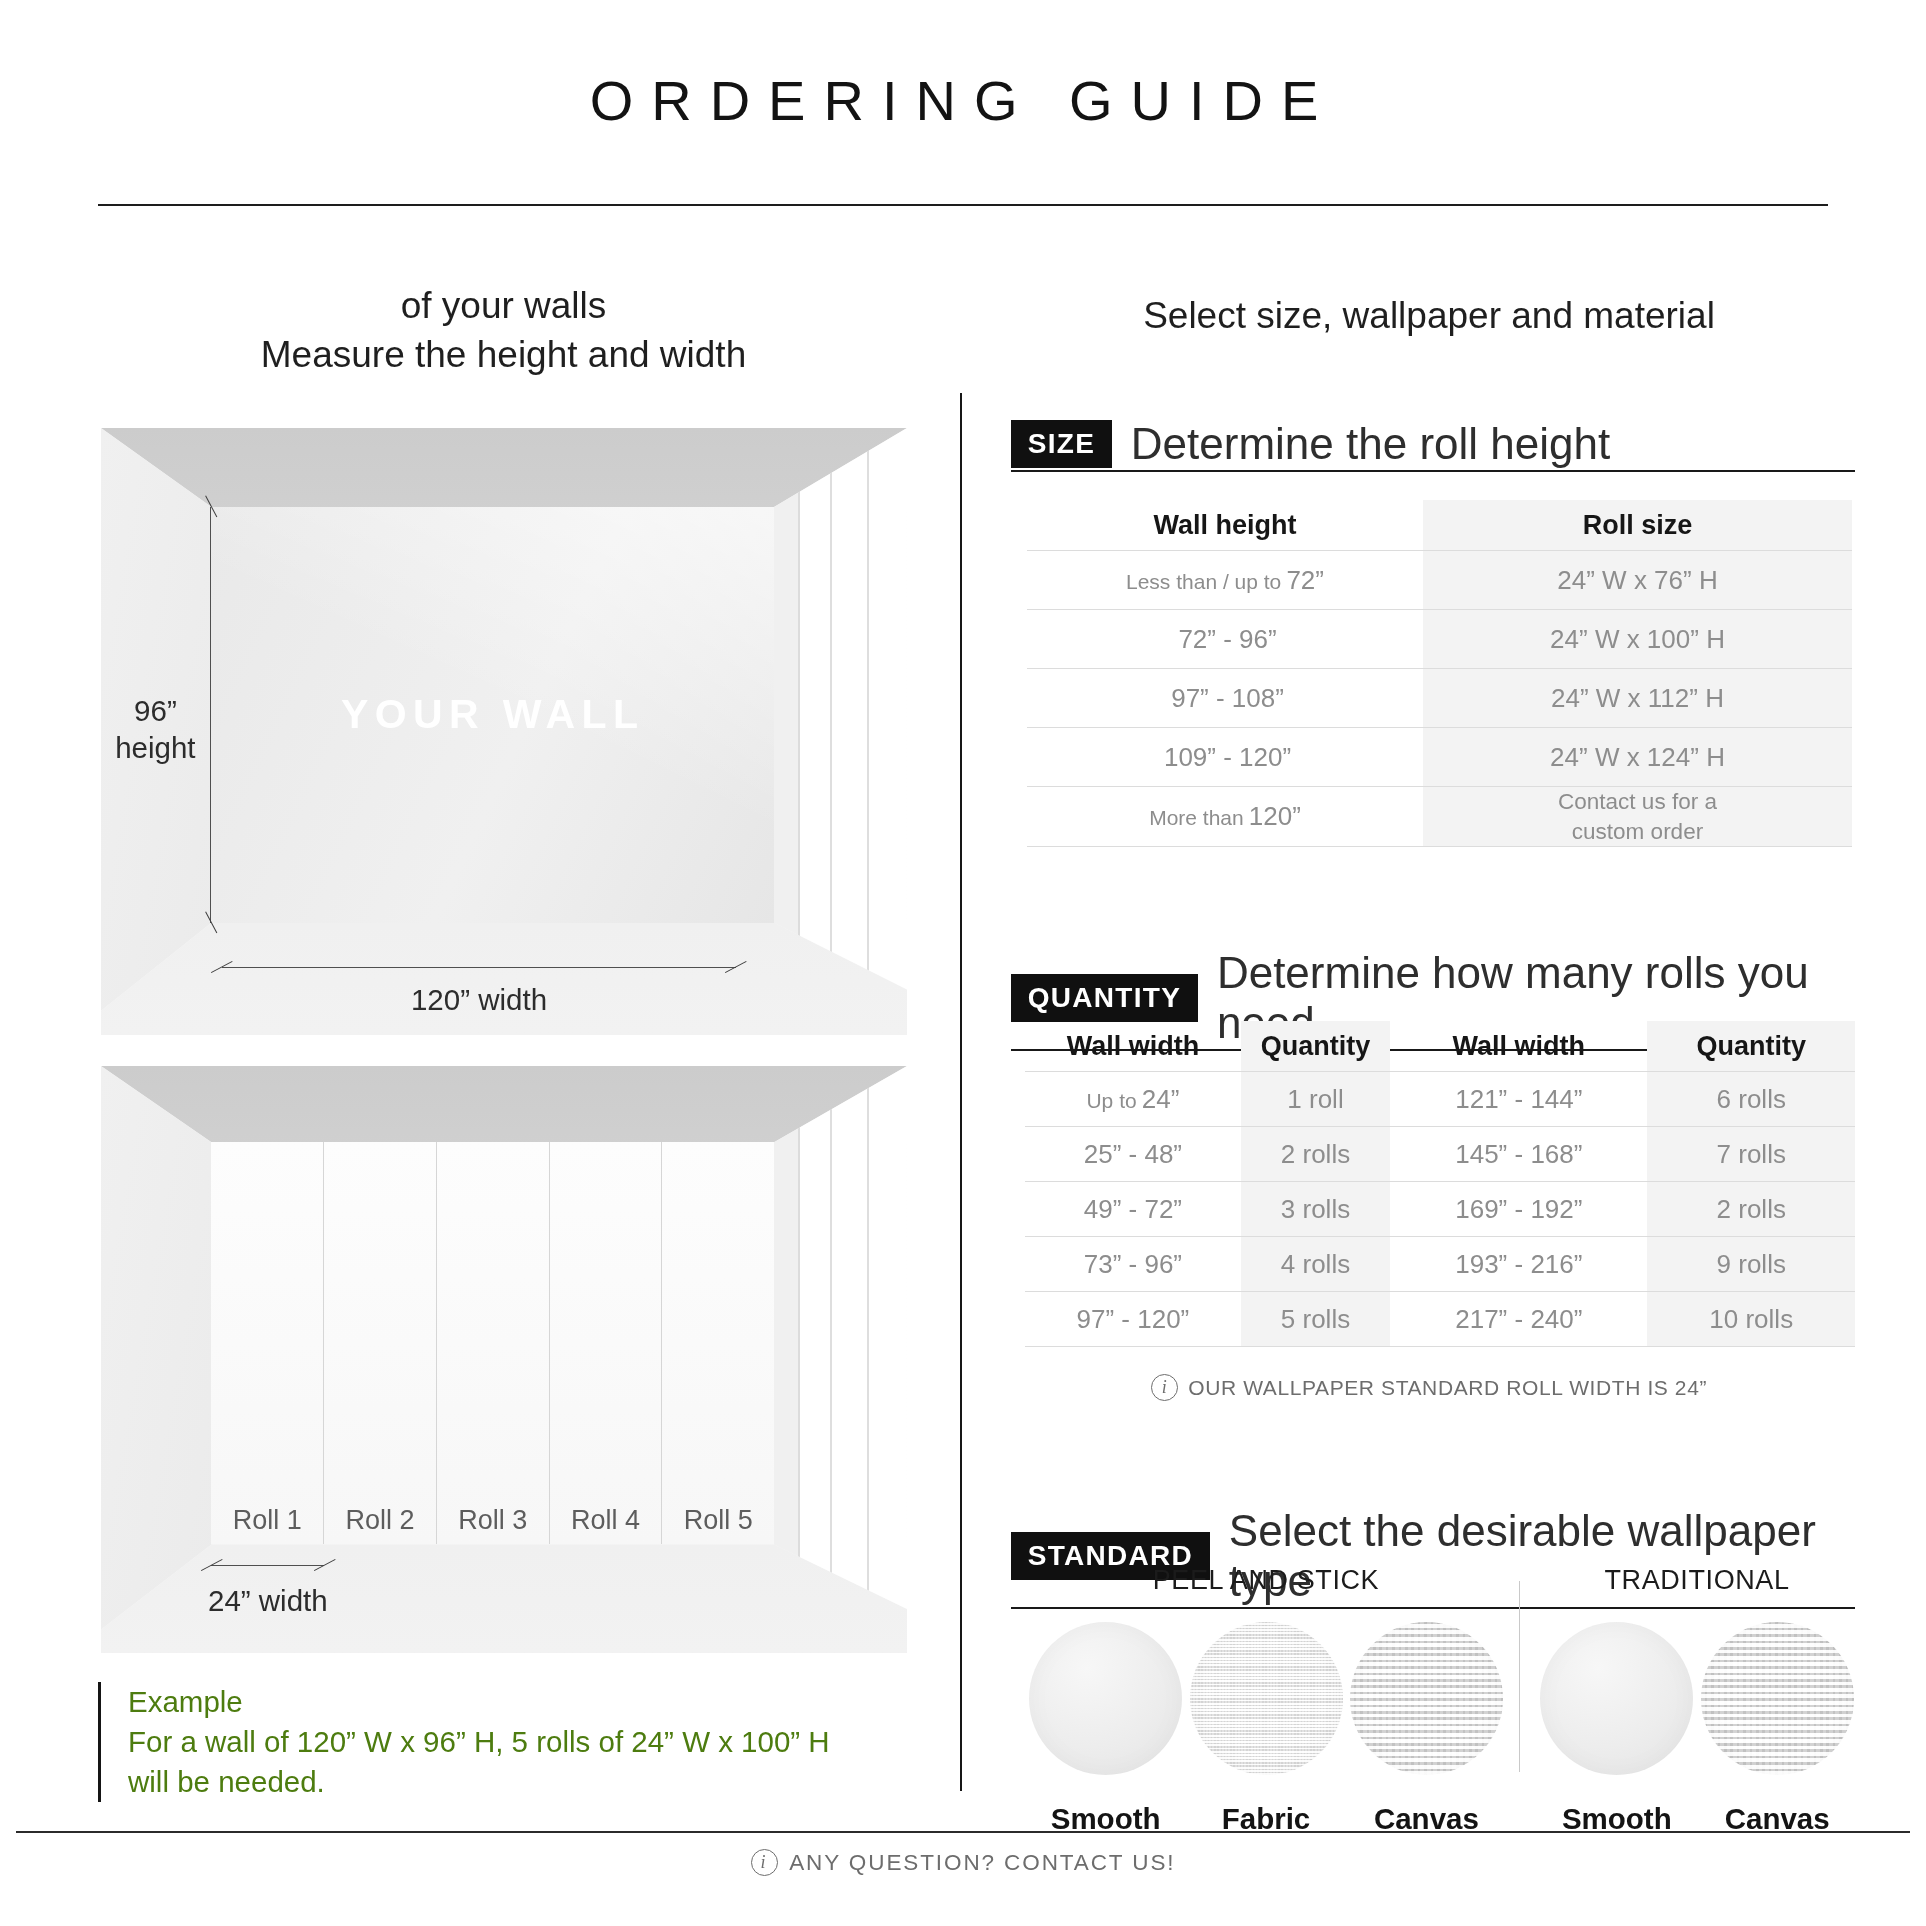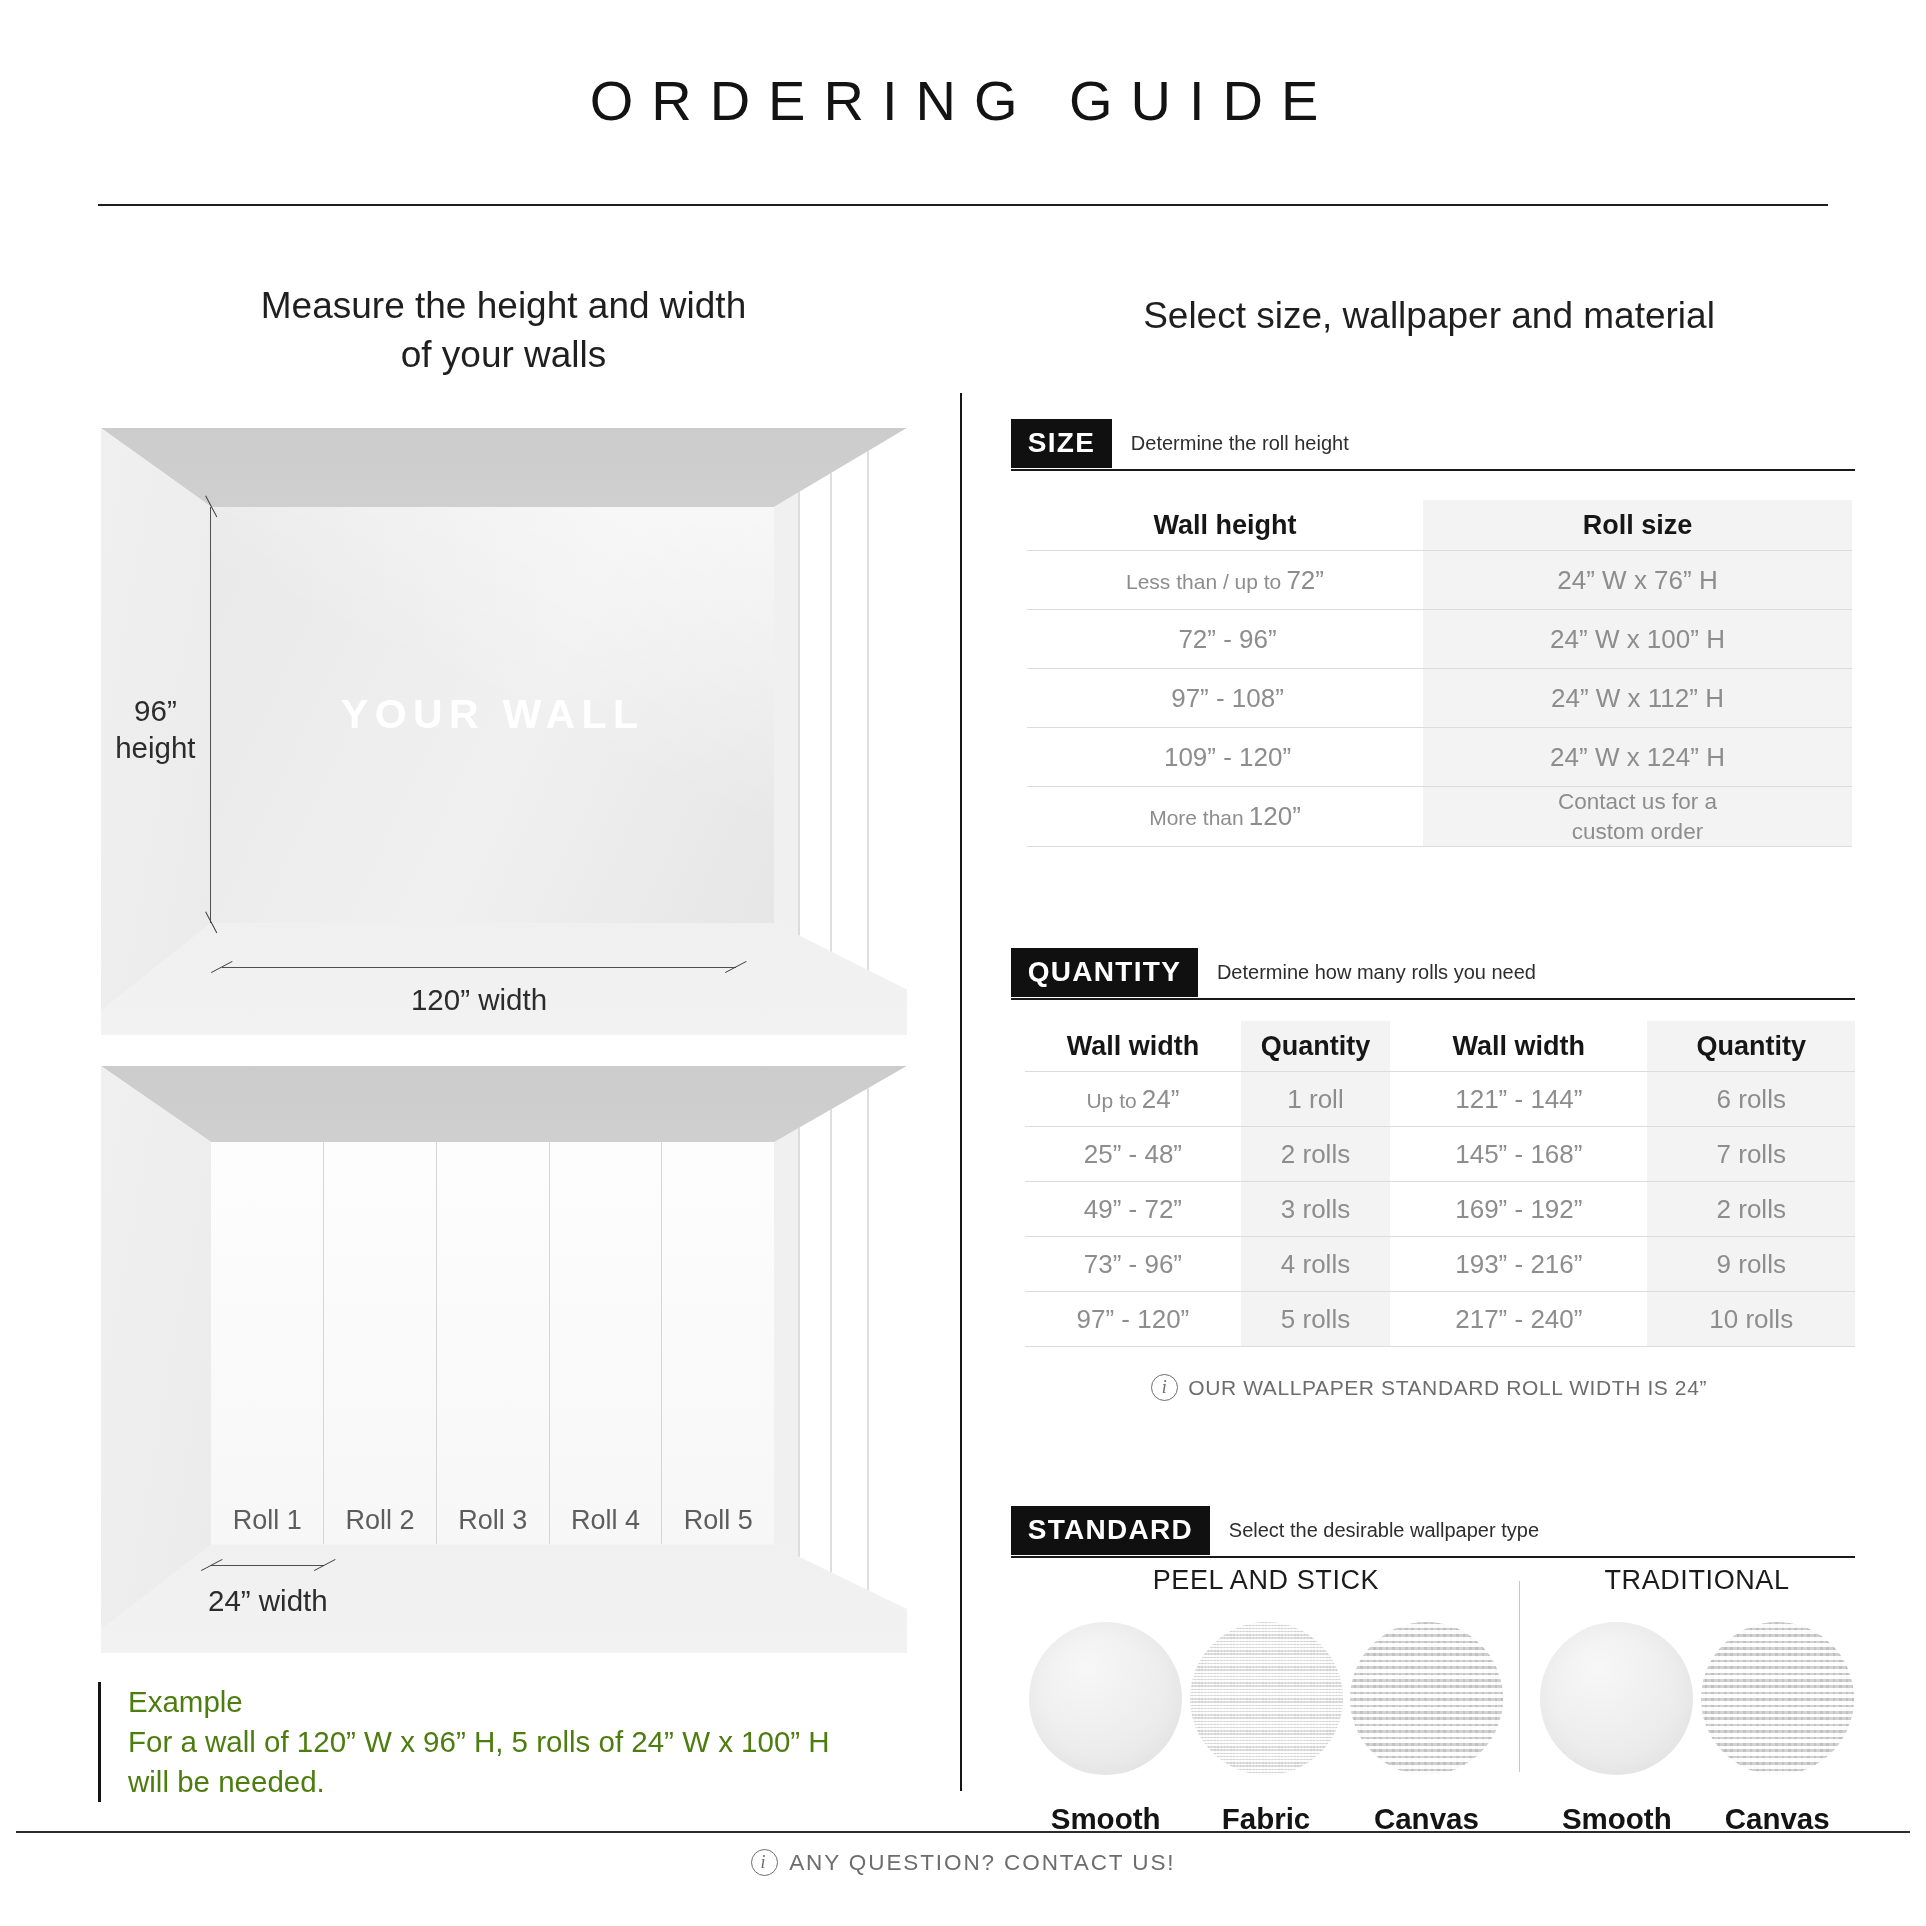--- a/index.html
+++ b/index.html
@@ -62,21 +62,21 @@
 
   
   .example { position:absolute; left:98px; top:1682px; border-left:3.2px solid #151515;
              padding-left:27px; font-size:29.5px; color:#4d7c0f; line-height:40px; }
 
   
   .section-header { position:absolute; left:1011px; width:844px; display:flex; align-items:center;
                     border-bottom:2.6px solid #191919; padding-bottom:1.3px; }
   .black-box { background:#101010; color:#ffffff; font-weight:bold; font-size:28px;
                letter-spacing:1.3px; padding:8.3px 16.7px; }
-  .section-title { margin-left:19px; font-size:20px; color:#2e2e2e; }
+  .section-title { margin-left:19px; font-size:44px; color:#2e2e2e; }
   .size-header { top:419px; } .quantity-header { top:948px; } .material-header { top:1506px; }
 
   
   .tbl { position:absolute; color:#8d8d8d; }
   .size-table { left:1027px; top:500px; width:825px; }
   .qty-table { left:1025px; top:1021px; width:830px; }
   .t-row { display:flex; align-items:stretch; border-bottom:1.3px solid #dcdcdc; min-height:59px; }
   .qty-table .t-row { min-height:55px; }
   .t-row.t-head { min-height:51px; }
   .c { display:flex; flex-direction:column; justify-content:center; align-items:center; text-align:center; }
@@ -123,22 +123,22 @@
 </head>
 <body>
 
 <div class="page">
 
   <h1 class="title">ORDERING GUIDE</h1>
   <div class="top-rule"></div>
   <div class="v-divider"></div>
 
   <div class="left-heading">
+    <div>of your walls</div>
     <div>Measure the height and width</div>
-    <div>of your walls</div>
   </div>
 
   <div class="right-heading">Select size, wallpaper and material</div>
 
   <div class="room room1">
     <div class="ceiling"></div>
     <div class="wall-left"></div>
     <div class="floor"></div>
     <div class="wall-back">
       <span class="wall-label">YOUR WALL</span>

